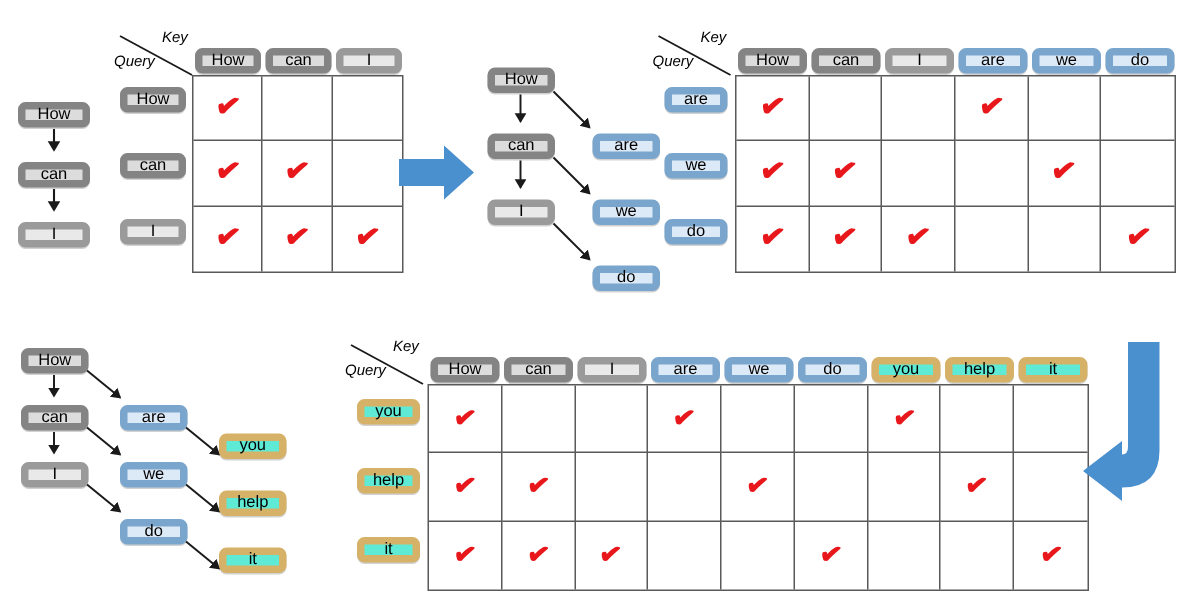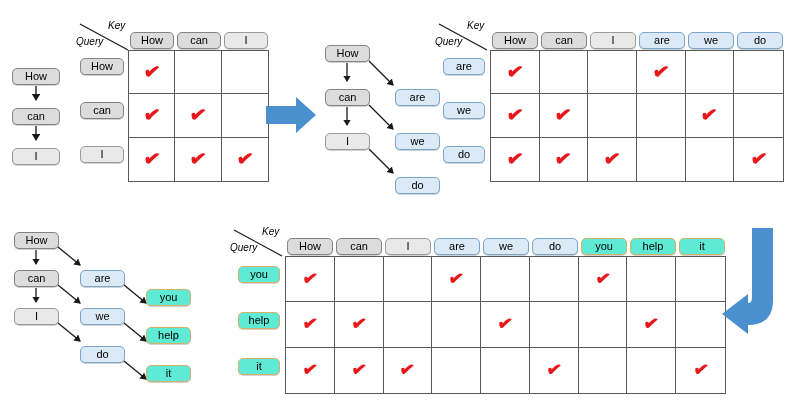--- a/index.html
+++ b/index.html
@@ -13,21 +13,21 @@
     color: #000;
   }
   .stage { position:absolute; left:0; top:0; width:788px; height:402px; }
 
   
   .tok {
     position: absolute;
     display: flex; align-items: center; justify-content: center;
     font-size: 11px;
     border-radius: 5px;
-    border: 1px solid #0ea5e9;
+    border: 5px solid #0ea5e9;
     box-shadow: 0 1px 0 rgba(0,0,0,.18);
     line-height: 1;
     white-space: nowrap;
     height: 17px;
   }
   .tok.gray      { background:#dcdcdc; border-color:#848484; }
   .tok.graylight { background:#e9e9e9; border-color:#9a9a9a; }
   .tok.blue      { background:#dce9f7; border-color:#7aa6ce; }
   .tok.yellow    { background:#5eead4; border-color:#d6b268; }
 

